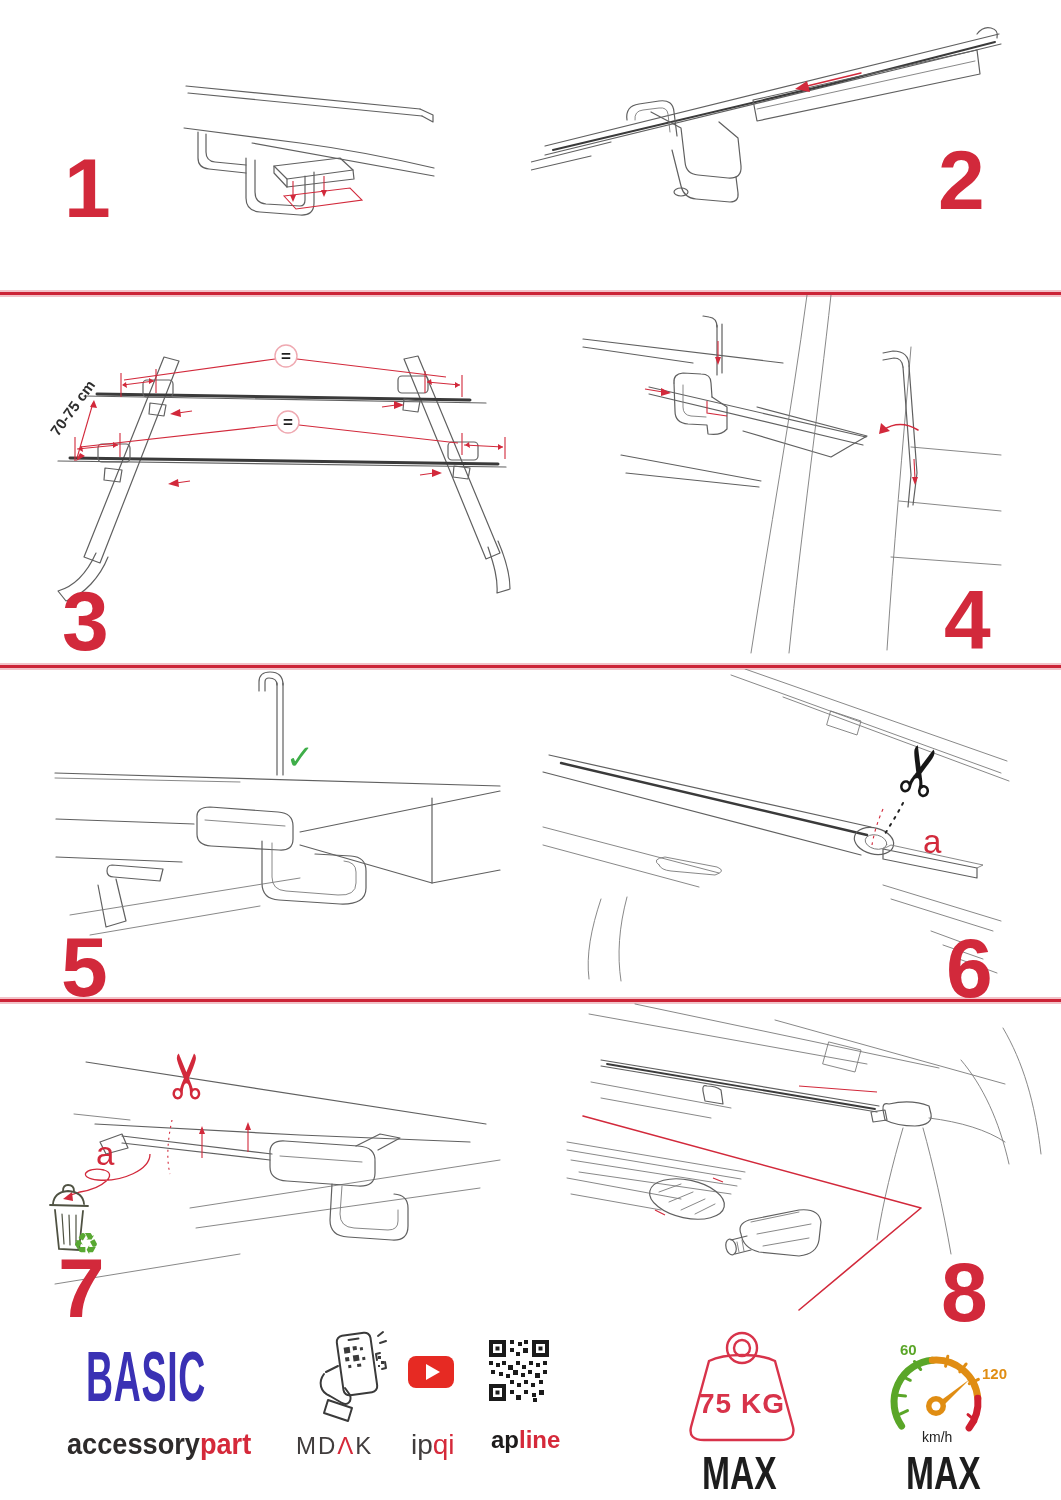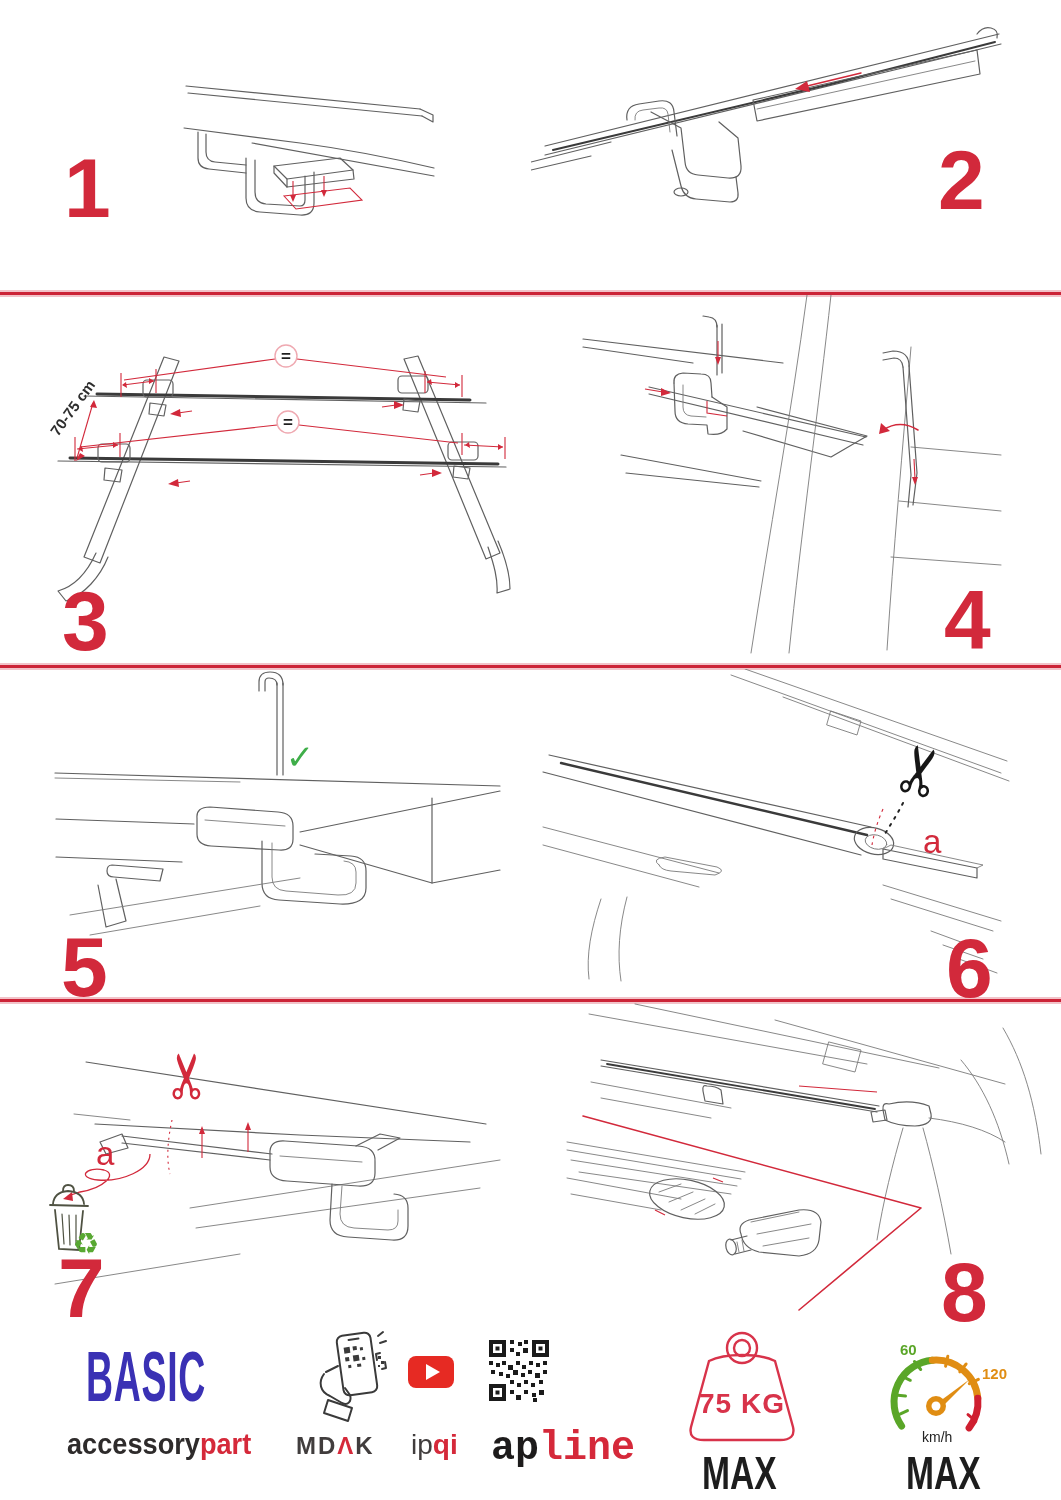--- a/index.html
+++ b/index.html
@@ -20,25 +20,25 @@
   .pink{fill:none;stroke:#efa9b1;stroke-width:1.4;}
   .svgtxt{font-family:"Liberation Sans",sans-serif;}
   .glyph{font-family:"DejaVu Sans",sans-serif;}
   .alabel{font-size:33px;fill:#d2293b;font-family:"Liberation Sans",sans-serif;}
   .footer-text{position:absolute;white-space:nowrap;}
   #brand-title{left:86px;top:1336px;font-size:52px;font-weight:bold;color:#3a31b4;
                letter-spacing:1px;transform:scale(0.72,1.35);transform-origin:top left;}
   #brand-sub{left:67px;top:1428px;font-size:28px;font-weight:bold;color:#2e2b2b;
              transform:scale(0.97,1.05);transform-origin:top left;}
   #brand-sub .r{color:#d5293a;}
-  #mdak{left:296px;top:1432px;font-size:24px;font-weight:bold;color:#413d3d;letter-spacing:2px;}
+  #mdak{left:296px;top:1432px;font-size:24px;font-weight:normal;color:#413d3d;letter-spacing:2px;}
   #mdak .r{color:#d5293a;}
   #ipqi{left:411px;top:1429px;font-size:28px;color:#413d3d;}
-  #ipqi .r{color:#d5293a;font-weight:bold;}
-  #apline{left:491px;top:1426px;font-size:40px;font-weight:bold;color:#1d1b1b;font-family:Liberation Mono, monospace;}
+  #ipqi .r{color:#d5293a;}
+  #apline{left:491px;top:1426px;font-size:24px;font-weight:bold;color:#1d1b1b;}
   #apline .r{color:#d5293a;}
   .maxlabel{font-size:42px;font-weight:bold;color:#1d1d1d;transform:scale(0.8,1.1);
             transform-origin:top left;letter-spacing:0px;}
   #kmh{left:922px;top:1429px;font-size:14px;color:#222;text-align:center;}
 </style>
 </head>
 <body>
 
 <div id="sheet">
 

